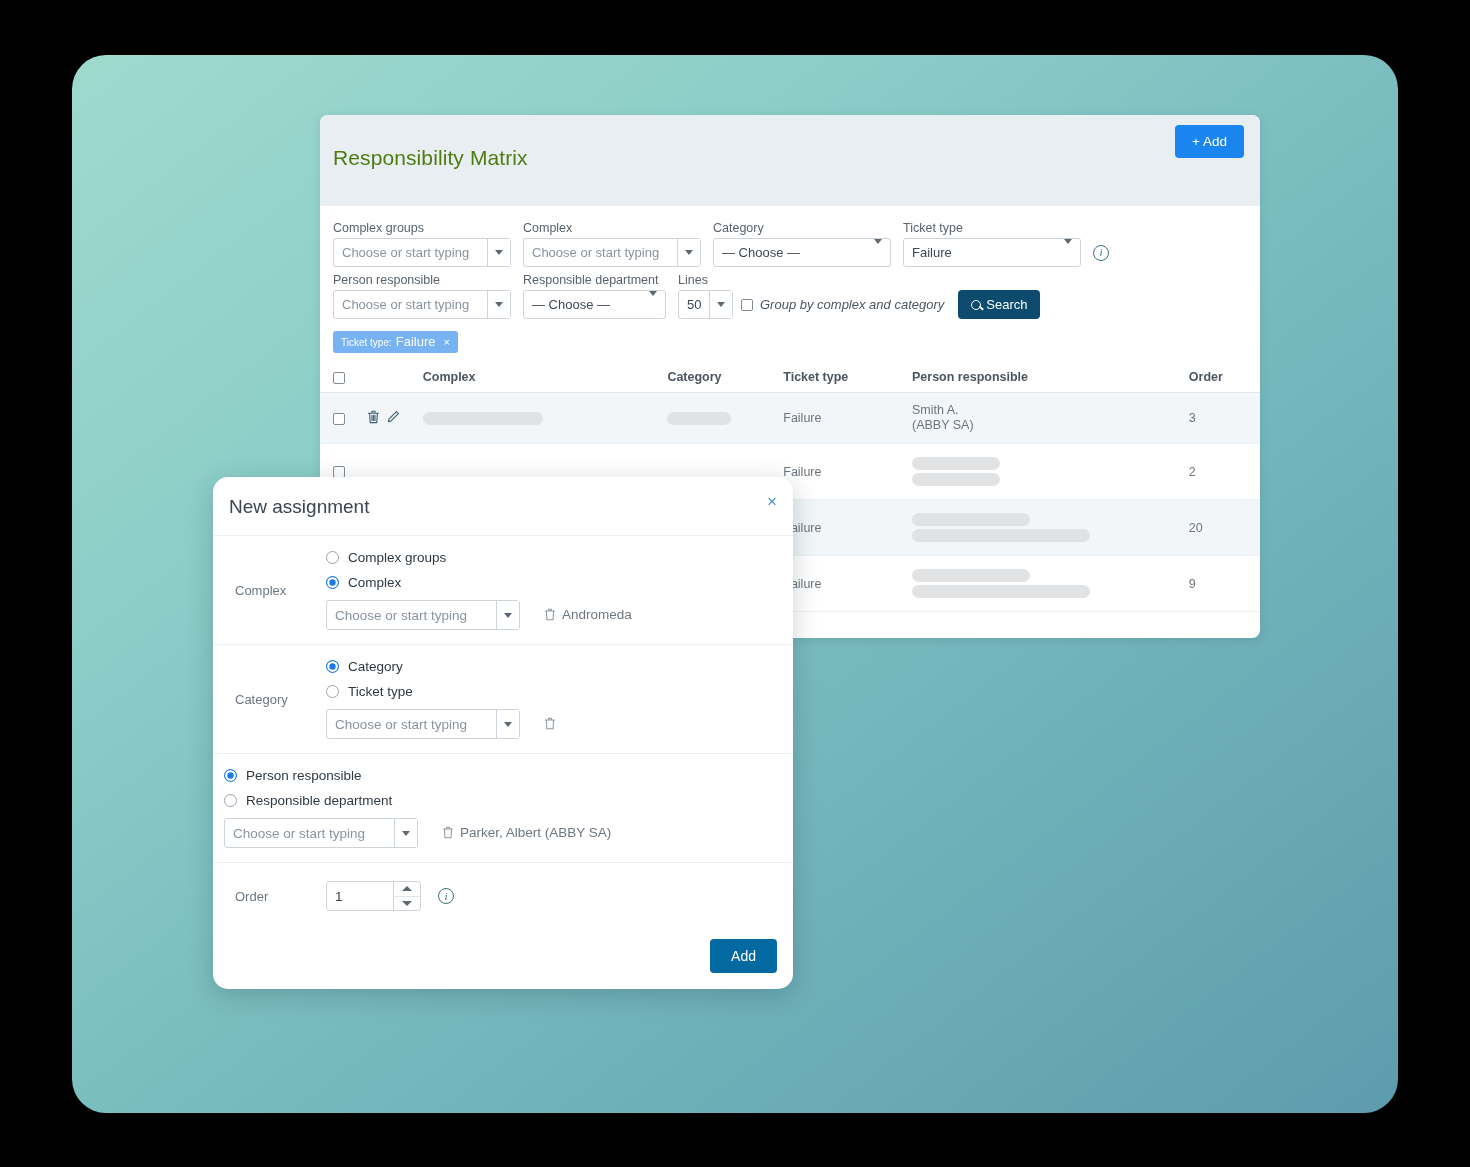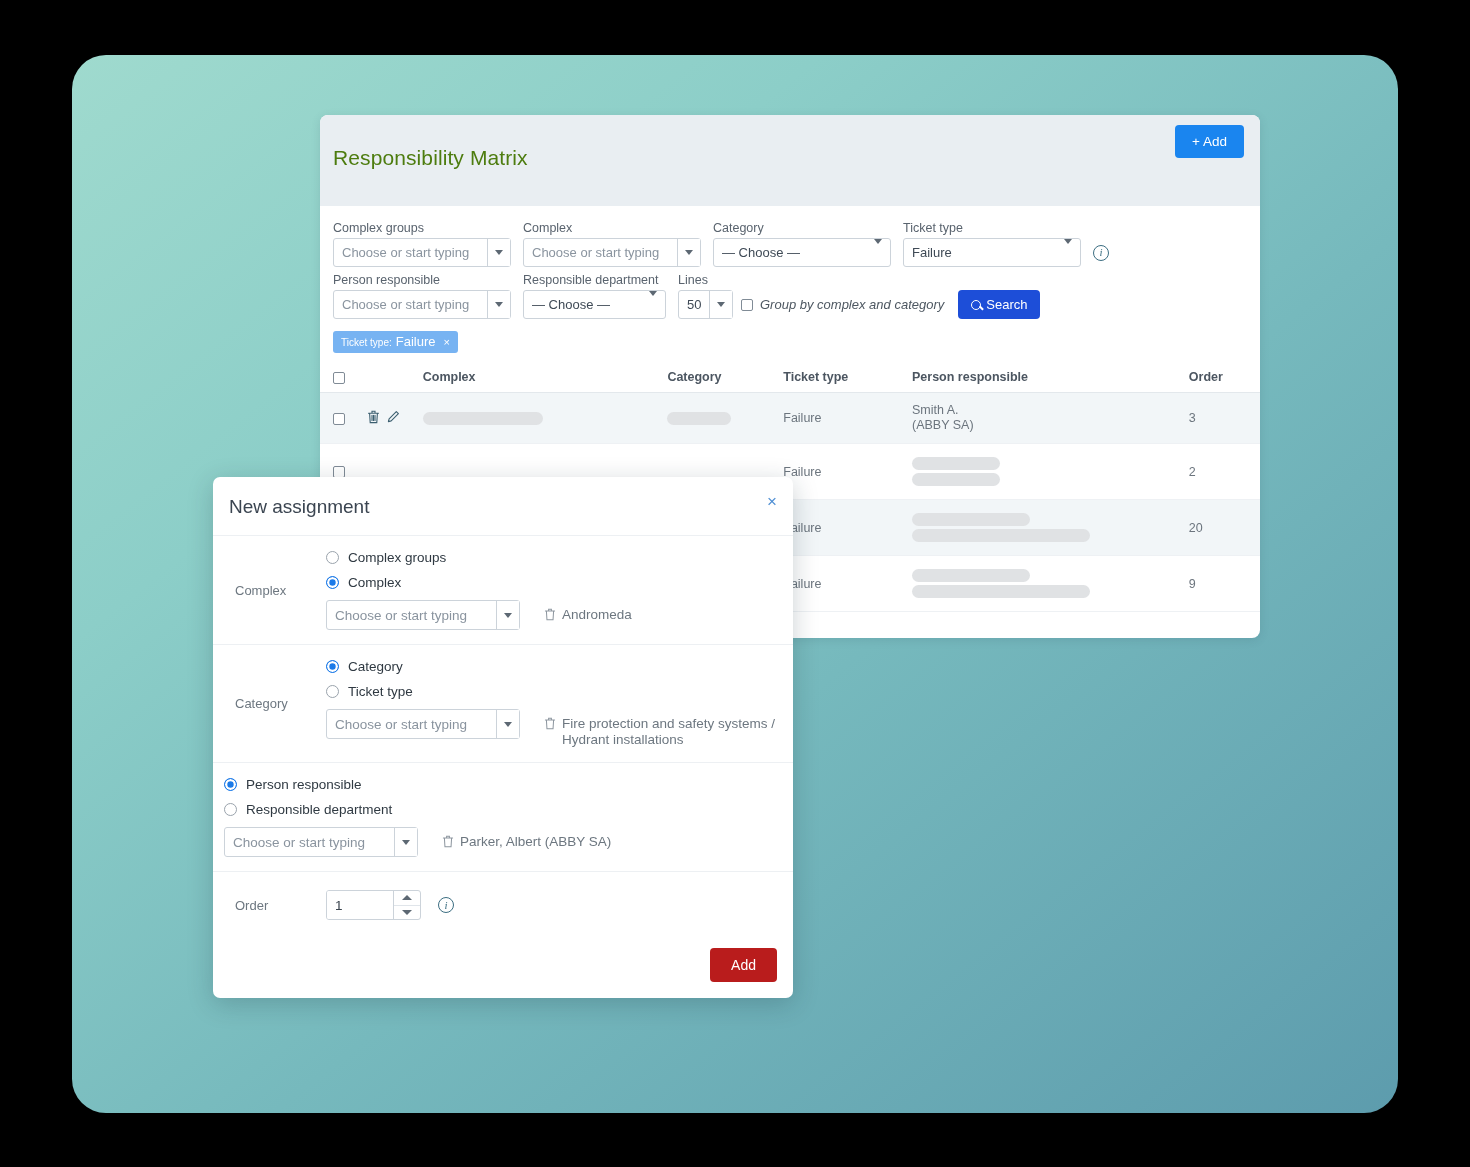--- a/index.html
+++ b/index.html
@@ -123,21 +123,21 @@
   }
   .chk-square {
     width: 12px; height: 12px;
     border: 1.4px solid #808b96;
     border-radius: 2px;
     background: #fff;
     display: inline-block;
     vertical-align: middle;
   }
   #search-button {
-    background: #1d4ed8;
+    background: #0c4a6e;
     color: #fff;
     border: none;
     border-radius: 4px;
     height: 29px;
     padding: 0 13px;
     font-size: 13px;
     cursor: pointer;
     display: flex; align-items: center; gap: 5px;
     font-family: inherit;
   }
@@ -215,21 +215,21 @@
     background: #e0e2e4;
     margin: 3px 0;
   }
   .icon-trash, .icon-pencil { cursor: pointer; }
 
   
   #modal {
     position: absolute;
     left: 213px; top: 477px;
     width: 580px;
-    border-radius: 7px;
+    border-radius: 15px;
     background: #fff;
     box-shadow: 0 6px 26px rgba(20,40,55,.22);
     overflow: hidden;
   }
   #modal-head {
     position: relative;
     padding: 19px 20px 17px 16px;
     border-bottom: 1px solid #edf0f3;
   }
   #modal-title {
@@ -293,20 +293,21 @@
   }
   .m-select .val { font-size: 13.5px; color: #8a949f; padding-left: 8px; }
   .chosen {
     display: flex;
     gap: 6px;
     font-size: 13.5px;
     color: #6d7780;
     padding-top: 7px;
     max-width: 250px;
     line-height: 16px;
+    text-align: right;
   }
   .trash-sm { flex: none; margin-top: 1px; cursor: pointer; }
   #order-section {
     display: flex;
     padding: 18px 16px 16px 11px;
   }
   .num-box {
     display: flex;
     width: 95px; height: 30px;
     border: 1px solid #ccd3da;
@@ -348,21 +349,21 @@
     border-left: 5px solid transparent;
     border-right: 5px solid transparent;
     border-top: 5.5px solid #5d6873;
   }
   #modal-footer {
     padding: 12px 16px 16px 16px;
     display: flex;
     justify-content: flex-end;
   }
   #modal-add-button {
-    background: #b91c1c;
+    background: #0369a1;
     color: #fff;
     border: none;
     border-radius: 4px;
     font-size: 14px;
     padding: 9px 21px;
     cursor: pointer;
     font-family: inherit;
   }
 </style>
 </head>
@@ -598,21 +599,20 @@
               <div class="m-select">
                 <span class="val">Choose or start typing</span>
                 <span class="caret-btn">
                   <i class="tri"></i>
                 </span>
               </div>
               <div class="chosen">
                 <span class="trash-sm"><svg width="12" height="13" viewBox="0 0 13 14">
                     <path d="M1.5 3.3h10M5 1.2h3v2.1H5zM2.6 3.3l.6 9.3h6.6l.6-9.3" fill="none" stroke="#8d969f" stroke-width="1.1" stroke-linecap="round"></path>
                   </svg></span>
-                <span>Fire protection and safety systems / Hydrant installations</span>
               </div>
             </div>
           </div>
         </div>
         <div class="m-section">
           <div class="m-body">
             <div class="radio-line">
               <span class="radio on"></span>
               <span class="radio-text">Person responsible</span>
             </div>

